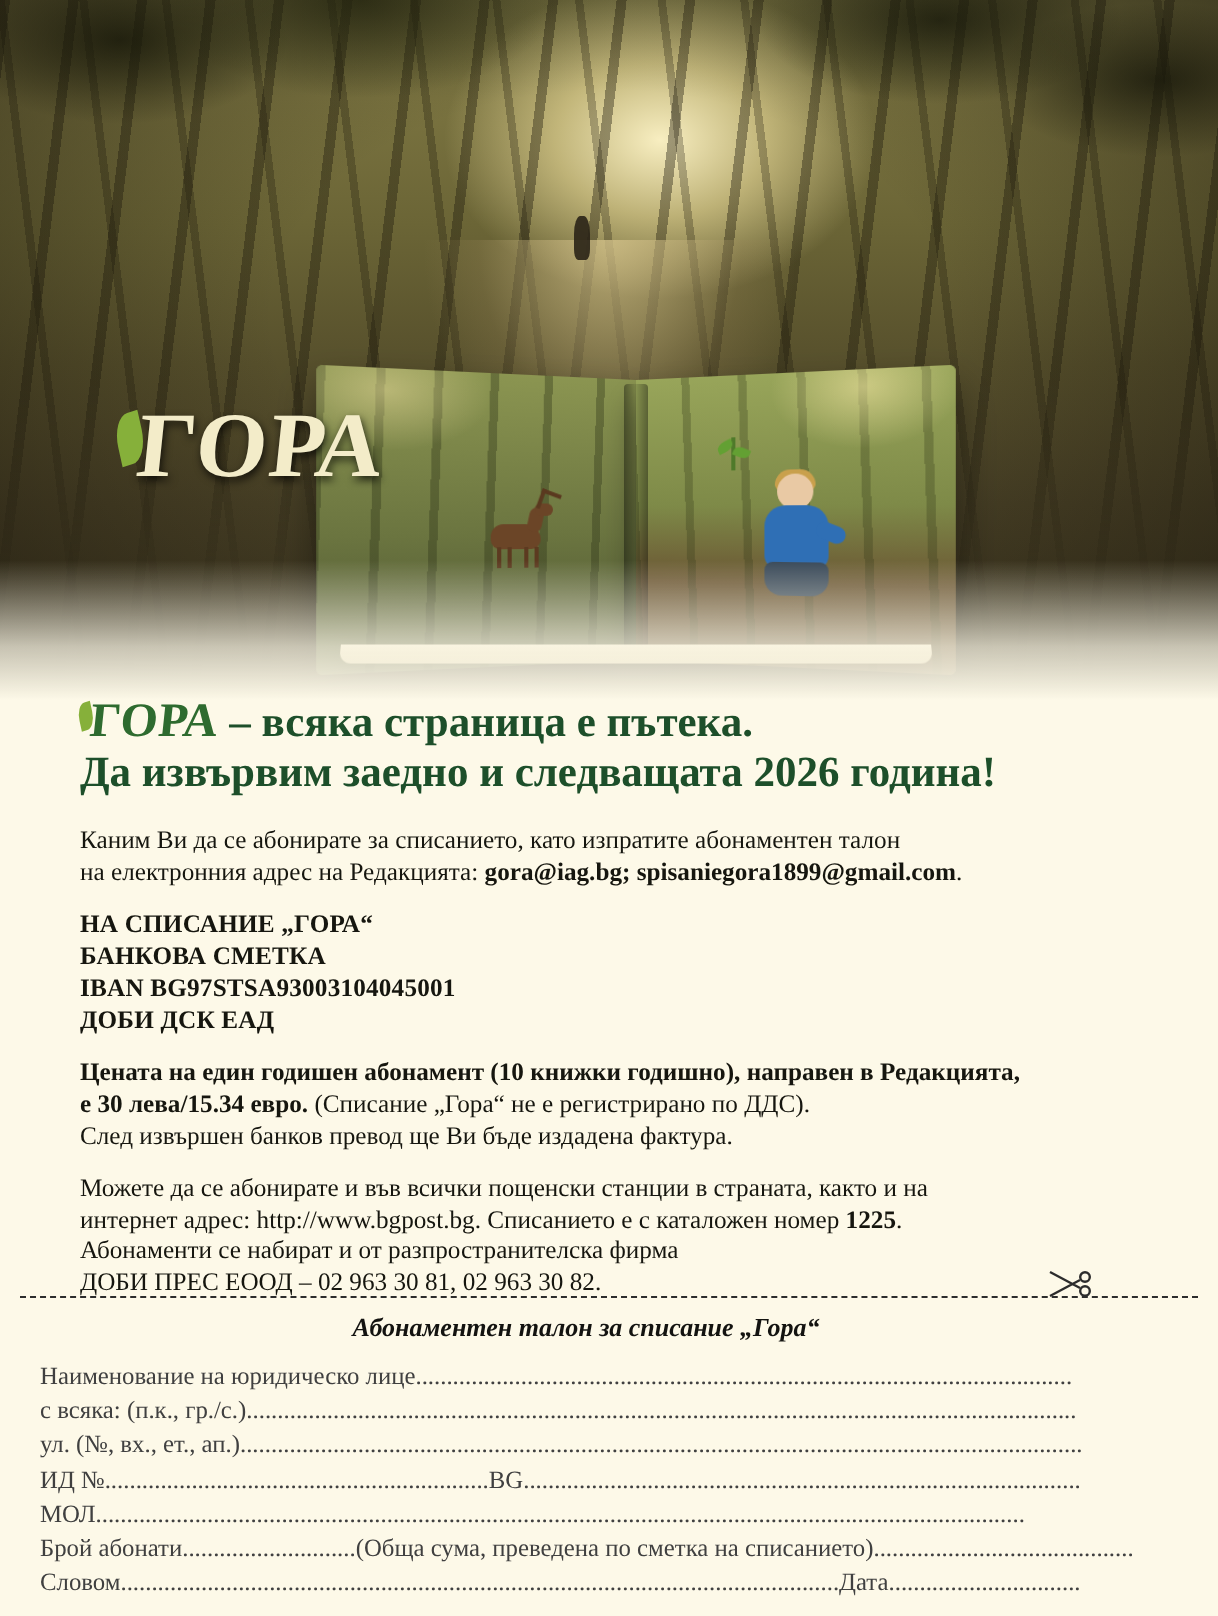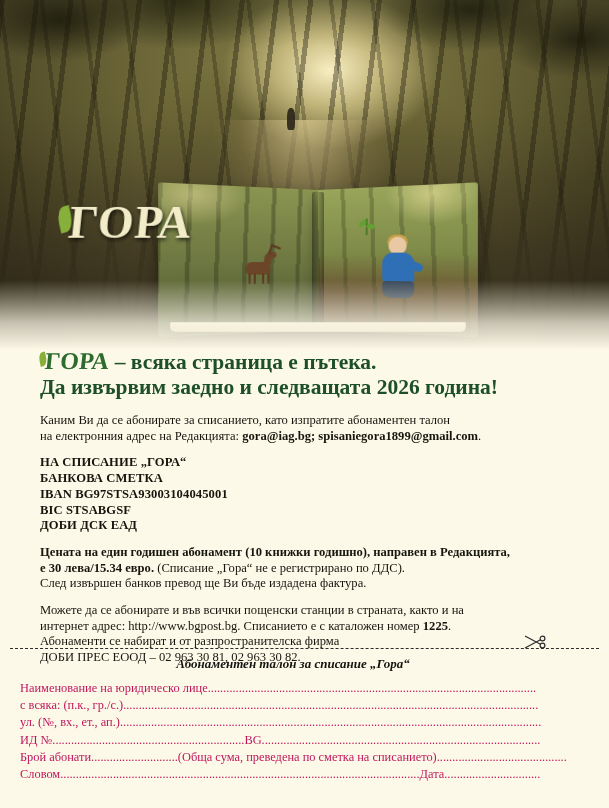--- a/index.html
+++ b/index.html
@@ -289,21 +289,21 @@
     font-weight: bold;
     font-style: italic;
     margin-bottom: 8px;
     color: #131310;
   }
   .coupon-row {
     font-size: 12.4px;
     line-height: 17.2px;
     white-space: nowrap;
     overflow: hidden;
-    color: #be185d;
+    color: #404040;
   }
   .dots { letter-spacing: 0px; }
 </style>
 </head>
 <body>
 
 <div class="hero">
   <div class="hero-bg"></div>
   <div class="hero-canopy"></div>
   <div class="hero-path"></div>
@@ -360,21 +360,20 @@
 <div class="body-text">
   <p>Каним Ви да се абонирате за списанието, като изпратите абонаментен талон</p>
   <p><span>на електронния адрес на Редакцията: </span><span class="bold">gora@iag.bg; spisaniegora1899@gmail.com</span><span>.</span></p>
 
   <div class="para-gap"></div>
 
   <div class="bank-block">
     <p>НА СПИСАНИЕ „ГОРА“</p>
     <p>БАНКОВА СМЕТКА</p>
     <p>IBAN BG97STSA93003104045001</p>
-    <p>BIC STSABGSF</p>
     <p>ДОБИ ДСК ЕАД</p>
   </div>
 
   <div class="para-gap"></div>
 
   <p class="bold">Цената на един годишен абонамент (10 книжки годишно), направен в Редакцията,</p>
   <p><span class="bold">е 30 лева/15.34 евро.</span><span class="ital"> (Списание „Гора“ не е регистрирано по ДДС).</span></p>
   <p>След извършен банков превод ще Ви бъде издадена фактура.</p>
 
   <div class="para-gap"></div>
@@ -403,18 +402,21 @@
   <div class="coupon-row">
     <span>с всяка: (п.к., гр./с.)</span><span class="dots">......................................................................................................................................</span><span></span>
   </div>
   <div class="coupon-row">
     <span>ул. (№, вх., ет., ап.)</span><span class="dots">........................................................................................................................................</span><span></span>
   </div>
   <div class="coupon-row">
     <span>ИД №</span><span class="dots">..............................................................</span><span>BG..........................................................................................</span>
   </div>
   <div class="coupon-row">
+    <span>МОЛ</span><span class="dots">......................................................................................................................................................</span><span></span>
+  </div>
+  <div class="coupon-row">
     <span>Брой абонати</span><span class="dots">............................</span><span>(Обща сума, преведена по сметка на списанието)..............................................(лв.)</span>
   </div>
   <div class="coupon-row">
     <span>Словом</span><span class="dots">....................................................................................................................</span><span>Дата...............................</span>
   </div>
 </div>
 
 </body></html>

